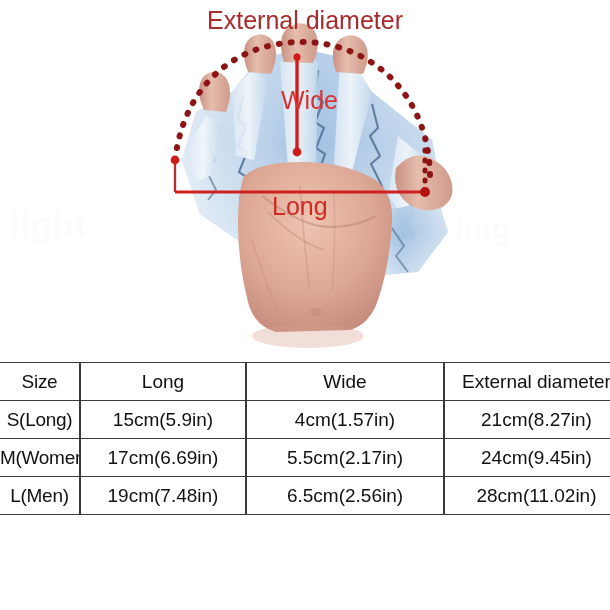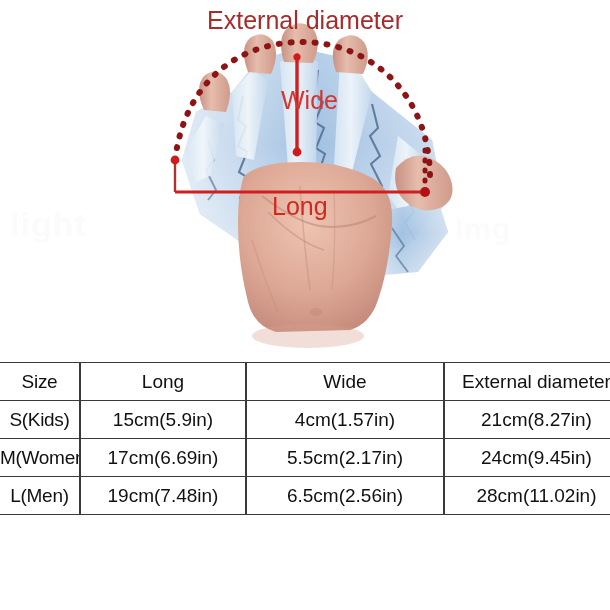--- a/index.html
+++ b/index.html
@@ -229,21 +229,21 @@
   <thead>
     <tr>
       <th class="col-size">Size</th>
       <th class="col-long">Long</th>
       <th class="col-wide">Wide</th>
       <th class="col-ext">External diameter</th>
     </tr>
   </thead>
   <tbody>
     <tr>
-      <td>S(Kids)</td>
+      <td>S(Long)</td>
       <td>15cm(5.9in)</td>
       <td>4cm(1.57in)</td>
       <td>21cm(8.27in)</td>
     </tr>
     <tr>
       <td>M(Women)</td>
       <td>17cm(6.69in)</td>
       <td>5.5cm(2.17in)</td>
       <td>24cm(9.45in)</td>
     </tr>

